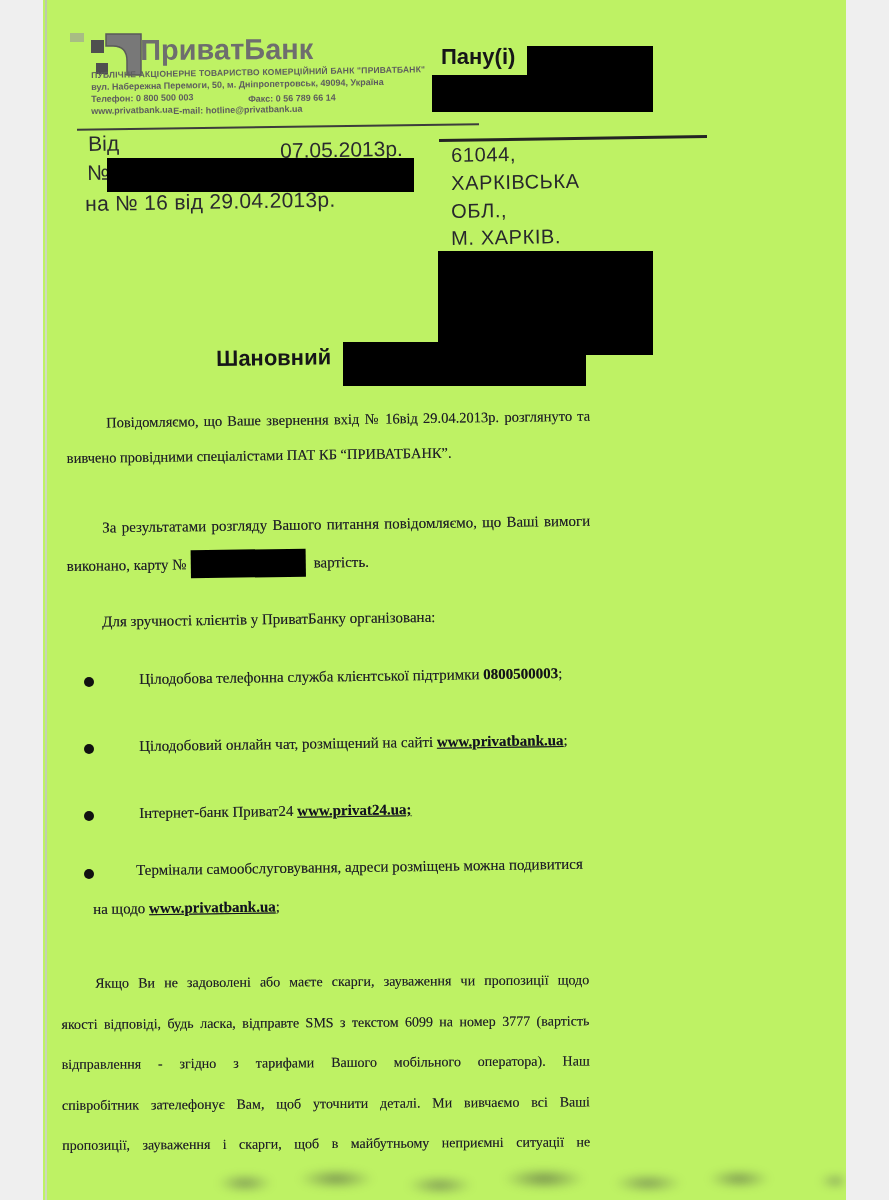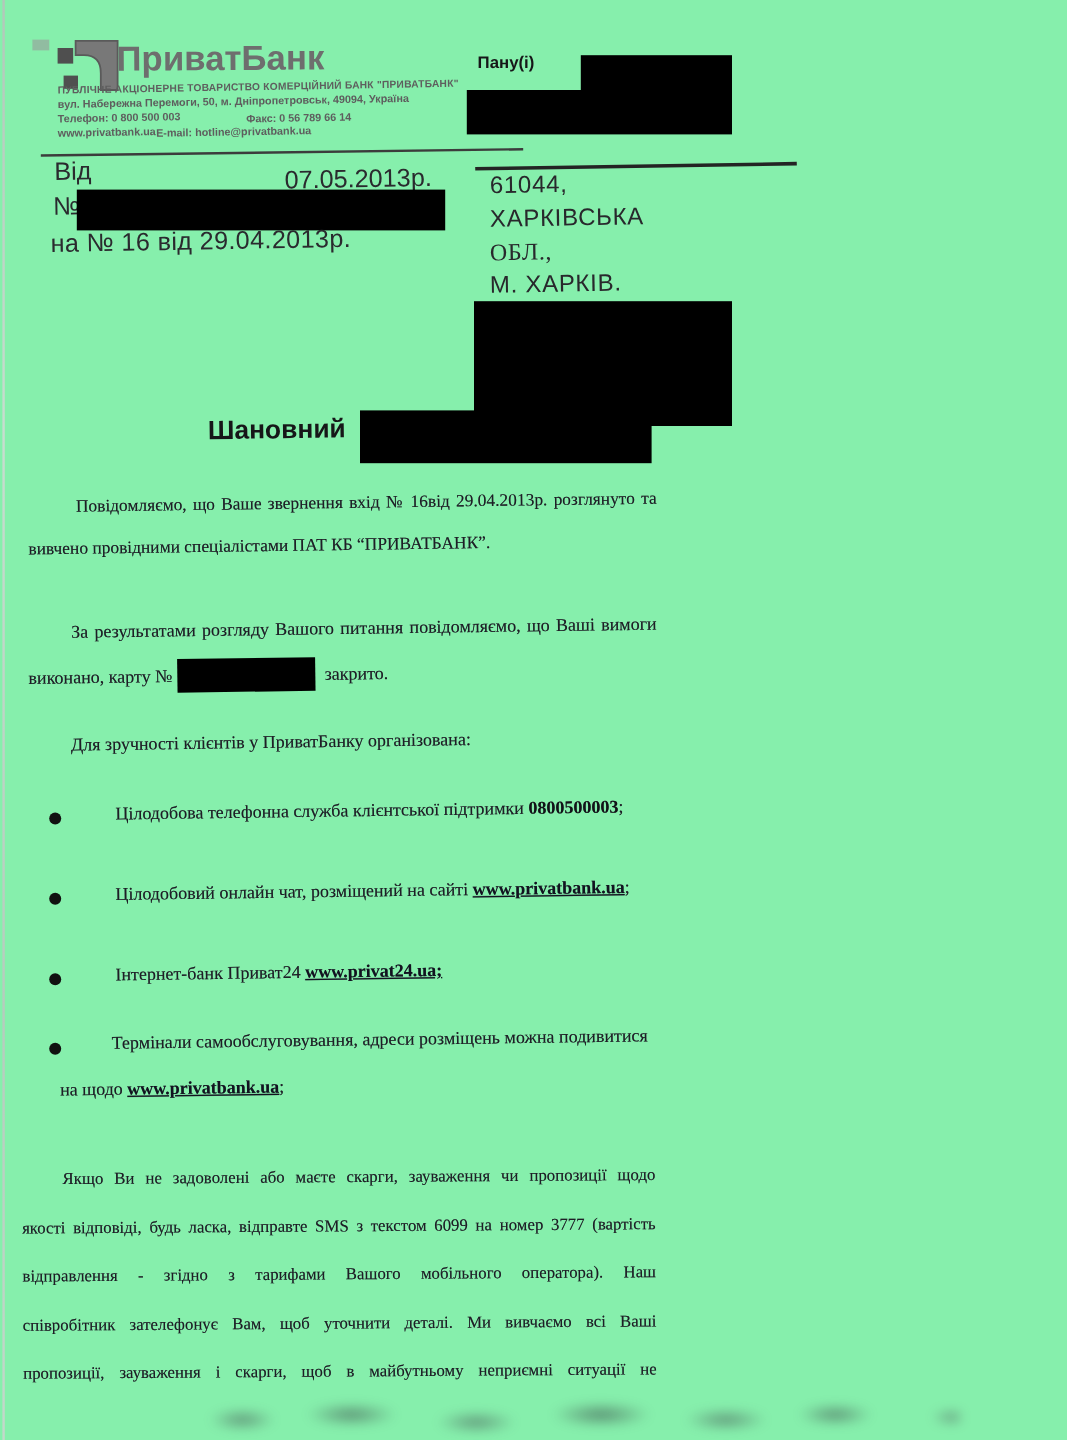--- a/index.html
+++ b/index.html
@@ -1,18 +1,18 @@
 <!DOCTYPE html>
 <html><head>
 <meta charset="utf-8">
 <style>
   html,body{margin:0;padding:0;background:#efefef;}
   .page{
-    position:relative;width:889px;height:1200px;margin:0 auto;
-    background:#86efac;overflow:hidden;
+    position:relative;width:803px;height:1200px;margin:0 auto;
+    background:#bef264;overflow:hidden;
     font-family:"Liberation Sans",sans-serif;color:#1c1c22;
   }
   .abs{position:absolute;}
   
   .scan-edge{left:2px;top:0;width:2px;height:1200px;
     background:linear-gradient(#bdbdbd,#d8d8d8 30%,#c2c2c2 70%,#d2d2d2);opacity:.8;}
   .corner-mark{left:27px;top:33px;width:14px;height:9px;background:#9a9a9a;opacity:.6;}
   .bottom-smudge{left:150px;top:1160px;width:650px;height:42px;filter:blur(5px);opacity:.55;
     background:
       radial-gradient(ellipse 40px 12px at 8% 55%, #3c3c46 0%, transparent 70%),
@@ -39,28 +39,28 @@
   .rule-right{left:396px;top:137px;width:268px;height:2.5px;background:#242424;transform:rotate(-0.9deg);}
   
   .redact{background:#000;}
   .boxA{left:484px;top:46px;width:126px;height:30px;}
   .boxB{left:389px;top:75px;width:221px;height:37px;}
   .boxC{left:64px;top:158px;width:307px;height:34px;}
   .boxD{left:395px;top:251px;width:215px;height:92px;}
   .boxF{left:538px;top:342px;width:72px;height:13px;}
   .boxE{left:300px;top:342px;width:243px;height:44px;}
   
-  .salutation{left:398px;top:44px;font-size:14px;font-weight:bold;color:#161618;}
+  .salutation{left:398px;top:44px;font-size:22px;font-weight:bold;color:#161618;}
   .ref{font-size:21px;color:#2a2a2e;}
   .ref-from{left:45px;top:132px;}
   .ref-date{left:237px;top:139px;}
   .ref-num{left:44px;top:161px;}
   .ref-reply{left:42px;top:192px;letter-spacing:.3px;}
   .addr-line{left:408px;font-size:20px;color:#28282c;letter-spacing:.6px;}
-  .addr0{top:144px;}.addr1{top:172px;}.addr2{top:200px;font-family:Liberation Serif, serif;}.addr3{top:227px;}
+  .addr0{top:144px;}.addr1{top:172px;}.addr2{top:200px;}.addr3{top:227px;}
   .greeting{left:173px;top:346px;font-size:22px;font-weight:bold;color:#161618;}
   
   .serif{font-family:"Liberation Serif",serif;color:#1e1e26;text-shadow:0 0 .5px rgba(30,30,40,.55);}
   .jline{text-align:justify;text-align-last:justify;}
   .p1{left:23px;top:406px;width:524px;line-height:35px;font-size:14.5px;}
   .p1 .ind{padding-left:40px;}
   .p2{left:23px;top:509px;width:524px;line-height:38px;font-size:15px;}
   .p2 .ind{padding-left:36px;}
   .inline-redact{display:inline-block;width:115px;height:28px;background:#000;vertical-align:-9px;margin:0 8px 0 4px;}
   .p3{left:23px;top:614px;width:524px;font-size:15px;padding-left:36px;}
@@ -118,21 +118,21 @@
   <div class="abs greeting rB">Шановний</div>
   <div class="abs redact boxE"></div>
 
   <div class="abs serif p1 rB">
     <div class="jline ind">Повідомляємо, що Ваше звернення вхід № 16від 29.04.2013р. розглянуто та</div>
     <div>вивчено провідними спеціалістами ПАТ КБ “ПРИВАТБАНК”.</div>
   </div>
 
   <div class="abs serif p2 rB">
     <div class="jline ind">За результатами розгляду Вашого питання повідомляємо, що Ваші вимоги</div>
-    <div><span>виконано, карту №</span><span class="inline-redact"></span><span>закрито.</span></div>
+    <div><span>виконано, карту №</span><span class="inline-redact"></span><span>вартість.</span></div>
   </div>
 
   <div class="abs serif p3 rB">Для зручності клієнтів у ПриватБанку організована:</div>
 
   <div class="abs dot d1"></div>
   <div class="abs serif bullet-text b1 rB"><span>Цілодобова телефонна служба клієнтської підтримки </span><span class="bstrong">0800500003</span><span>;</span></div>
 
   <div class="abs dot d2"></div>
   <div class="abs serif bullet-text b2 rB"><span>Цілодобовий онлайн чат, розміщений на сайті </span><span class="blink">www.privatbank.ua</span><span>;</span></div>
 

